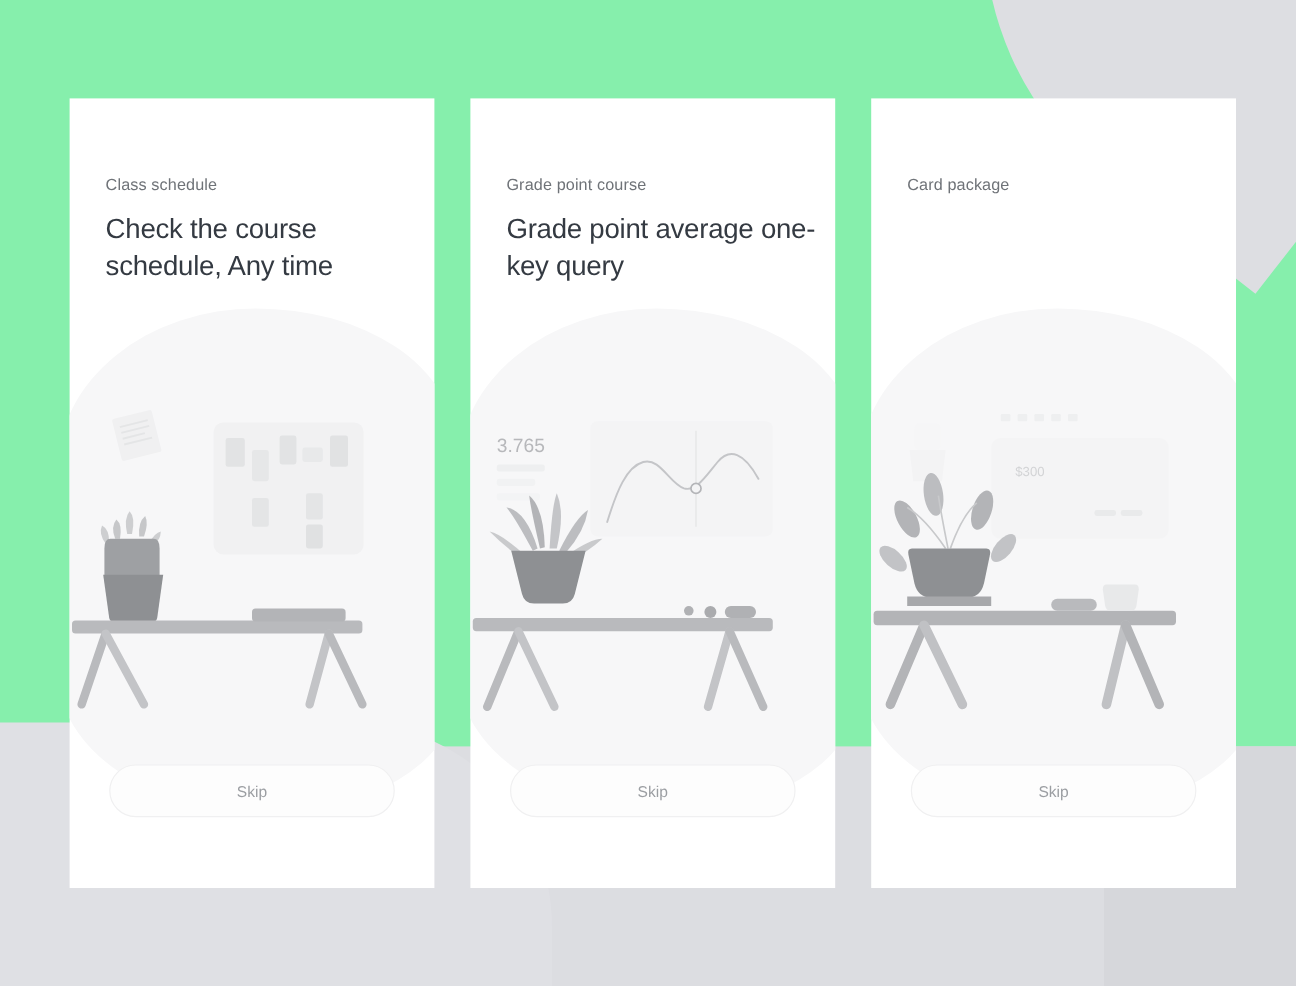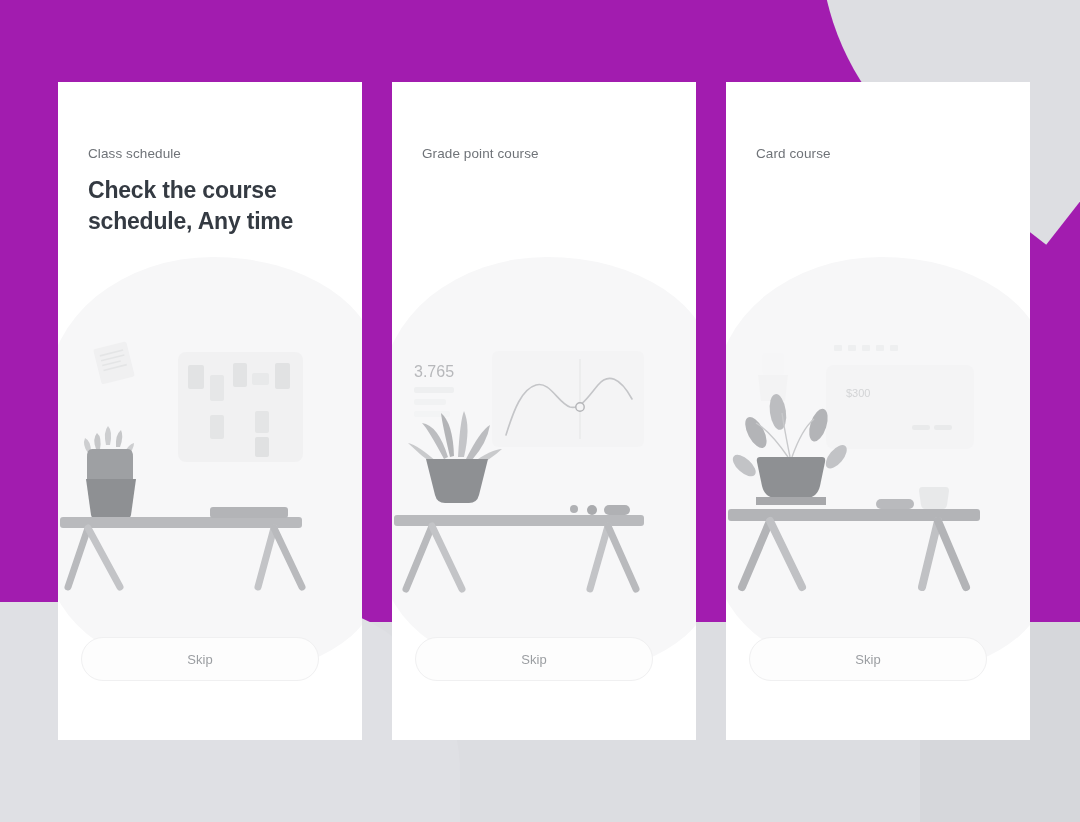--- a/index.html
+++ b/index.html
@@ -95,21 +95,21 @@
     letter-spacing: .1px;
   }
   .headline {
     position: absolute;
     left: 30px;
     top: 93px;
     width: 262px;
     font-size: 23px;
     line-height: 31px;
     color: #343a42;
-    font-weight: 700;
+    font-weight: 400;
     letter-spacing: -.2px;
   }
 
   
   .illus {
     position: absolute;
     left: 0;
     top: 255px;
     width: 288px;
     height: 270px;
@@ -129,39 +129,39 @@
   .dot {
     width: 6px; height: 6px;
     border-radius: 50%;
     background: #eeeff0;
   }
   .dot.active { background: #9a9da1; }
 
   
   .skip {
     position: absolute;
-    left: 23px;
+    left: 33px;
     top: 554px;
     width: 238px;
     height: 44px;
     border: 1px solid #f0f0f1;
     border-radius: 24px;
     background: #fdfdfd;
     display: flex;
     align-items: center;
     justify-content: center;
     font-size: 13px;
     color: #9b9ea2;
     top: 555px;
   }
 </style>
 </head>
 <body>
 
-<div id="stage" style="background: #a21caf;">
+<div id="stage" style="background: #86efac;">
 
   <div class="bg-diagonal" style="background: rgb(221, 222, 226);"></div>
   <div class="bg-bottom-band" style="background: rgb(220, 221, 225);"></div>
   <div class="bg-bottom-left"></div>
   <div class="bg-right-block"></div>
 
   <div class="cards">
 
     <div class="card">
       <div class="wave"></div>
@@ -216,20 +216,21 @@
         <span class="dot"></span>
       </div>
 
       <div class="skip">Skip</div>
     </div>
 
     <div class="card">
       <div class="wave"></div>
 
       <div class="kicker">Grade point course</div>
+      <div class="headline">Grade point average one-key query</div>
 
       <div class="illus">
         <svg width="304" height="270" viewBox="0 0 304 270">
 
           <text x="22" y="40" font-family="Liberation Sans, sans-serif" font-size="16" fill="#b7b8bb">3.765</text>
           <rect x="22" y="50" width="40" height="6" rx="2" fill="#eeeff0"></rect>
           <rect x="22" y="62" width="32" height="6" rx="2" fill="#f1f2f3"></rect>
           <rect x="22" y="74" width="36" height="6" rx="2" fill="#f3f4f5"></rect>
 
           <rect x="100" y="14" width="152" height="96" rx="6" fill="#f4f4f5"></rect>
@@ -266,21 +267,21 @@
         <span class="dot active"></span>
         <span class="dot"></span>
       </div>
 
       <div class="skip">Skip</div>
     </div>
 
     <div class="card">
       <div class="wave"></div>
 
-      <div class="kicker">Card course</div>
+      <div class="kicker">Card package</div>
 
       <div class="illus">
         <svg width="304" height="270" viewBox="0 0 304 270">
 
           <g fill="#eeeff0">
             <rect x="108" y="8" width="8" height="6" rx="1"></rect>
             <rect x="122" y="8" width="8" height="6" rx="1"></rect>
             <rect x="136" y="8" width="8" height="6" rx="1"></rect>
             <rect x="150" y="8" width="8" height="6" rx="1"></rect>
             <rect x="164" y="8" width="8" height="6" rx="1"></rect>

